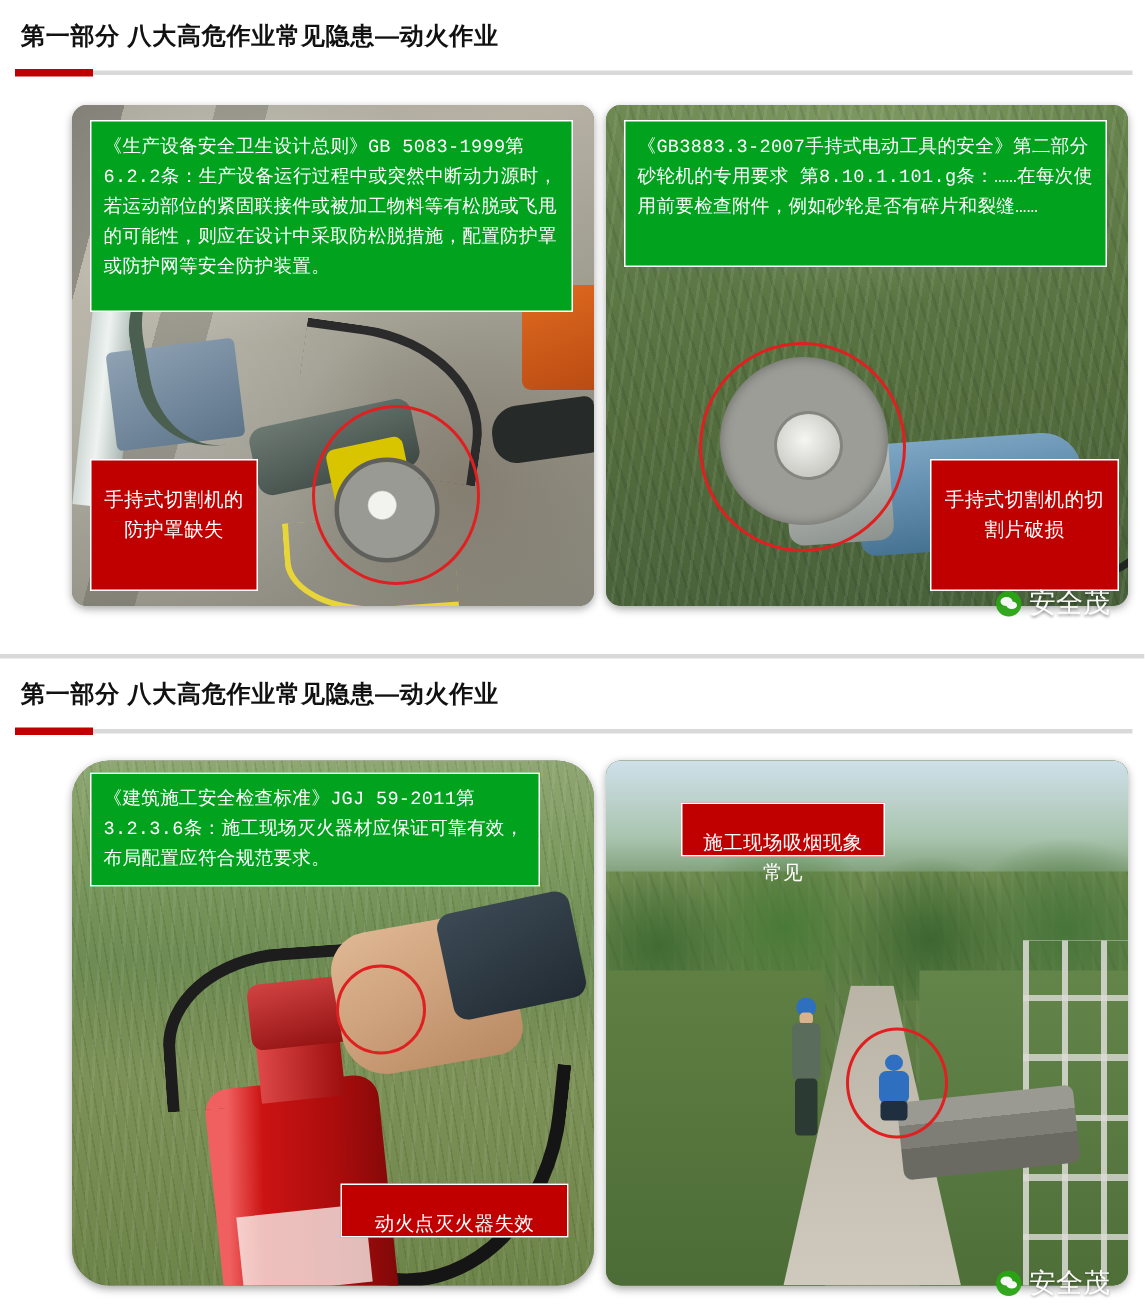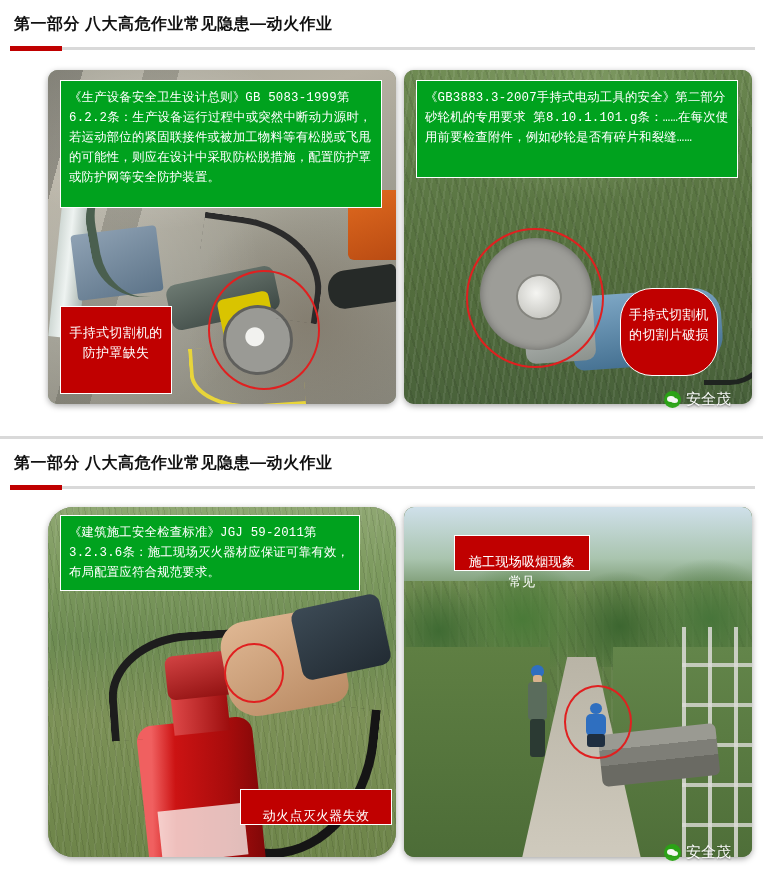--- a/index.html
+++ b/index.html
@@ -148,21 +148,21 @@
     border-radius: 50%;
     box-sizing: border-box;
   }
 
   .watermark {
     position: absolute;
     display: flex;
     align-items: center;
     gap: 5px;
     color: #ffffff;
-    font-size: 15px;
+    font-size: 18px;
     opacity: 0.95;
     text-shadow: 0 1px 2px rgba(0,0,0,0.4);
   }
   .wx-badge {
     width: 17px; height: 17px;
     border-radius: 50%;
     background: #2aa515;
     position: relative;
     flex: none;
   }
@@ -445,21 +445,21 @@
     <div class="s1r-grinder-body"></div>
     <div class="s1r-grinder-head"></div>
     <div class="s1r-disc"></div>
     <div class="s1r-disc-hub"></div>
     <div class="s1r-cord"></div>
 
     <div class="ring" style="left:62px; top:158px; width:138px; height:140px;"></div>
 
     <div class="caption-green" style="left:12px; top:10px; width:322px; height:98px;">《GB3883.3-2007手持式电动工具的安全》第二部分 砂轮机的专用要求 第8.10.1.101.g条：……在每次使用前要检查附件，例如砂轮是否有碎片和裂缝……</div>
 
-    <div class="caption-red" style="left:216px; top:218px; width:98px; height:88px;border-radius:32px;">手持式切割机的切割片破损</div>
+    <div class="caption-red" style="left:216px; top:236px; width:126px; height:88px;">手持式切割机的切割片破损</div>
   </div>
 
   <div class="watermark" style="left:664px; top:390px;">
     <span class="wx-badge"></span>
     <span>安全茂</span>
   </div>
 </div>
 
 <div class="slide second">
 
@@ -478,21 +478,21 @@
     <div class="s2l-valve"></div>
     <div class="s2l-handle"></div>
     <div class="s2l-gauge"></div>
     <div class="s2l-hand"></div>
     <div class="s2l-sleeve"></div>
 
     <div class="ring" style="left:176px; top:136px; width:60px; height:60px;"></div>
 
     <div class="caption-green" style="left:12px; top:8px; width:300px; height:76px;">《建筑施工安全检查标准》JGJ 59-2011第3.2.3.6条：施工现场灭火器材应保证可靠有效，布局配置应符合规范要求。</div>
 
-    <div class="caption-red" style="left:192px; top:282px; width:152px; height:32px;">动火点灭火器失效</div>
+    <div class="caption-red" style="left:179px; top:282px; width:152px; height:32px;">动火点灭火器失效</div>
   </div>
 
   <div class="photo-card" style="left:404px; top:68px; width:348px; height:350px;">
     <div class="bg-road"></div>
     <div class="s2r-sky"></div>
     <div class="s2r-trees"></div>
     <div class="s2r-grass-l"></div>
     <div class="s2r-grass-r"></div>
     <div class="s2r-road"></div>
     <div class="s2r-scaffold"></div>

